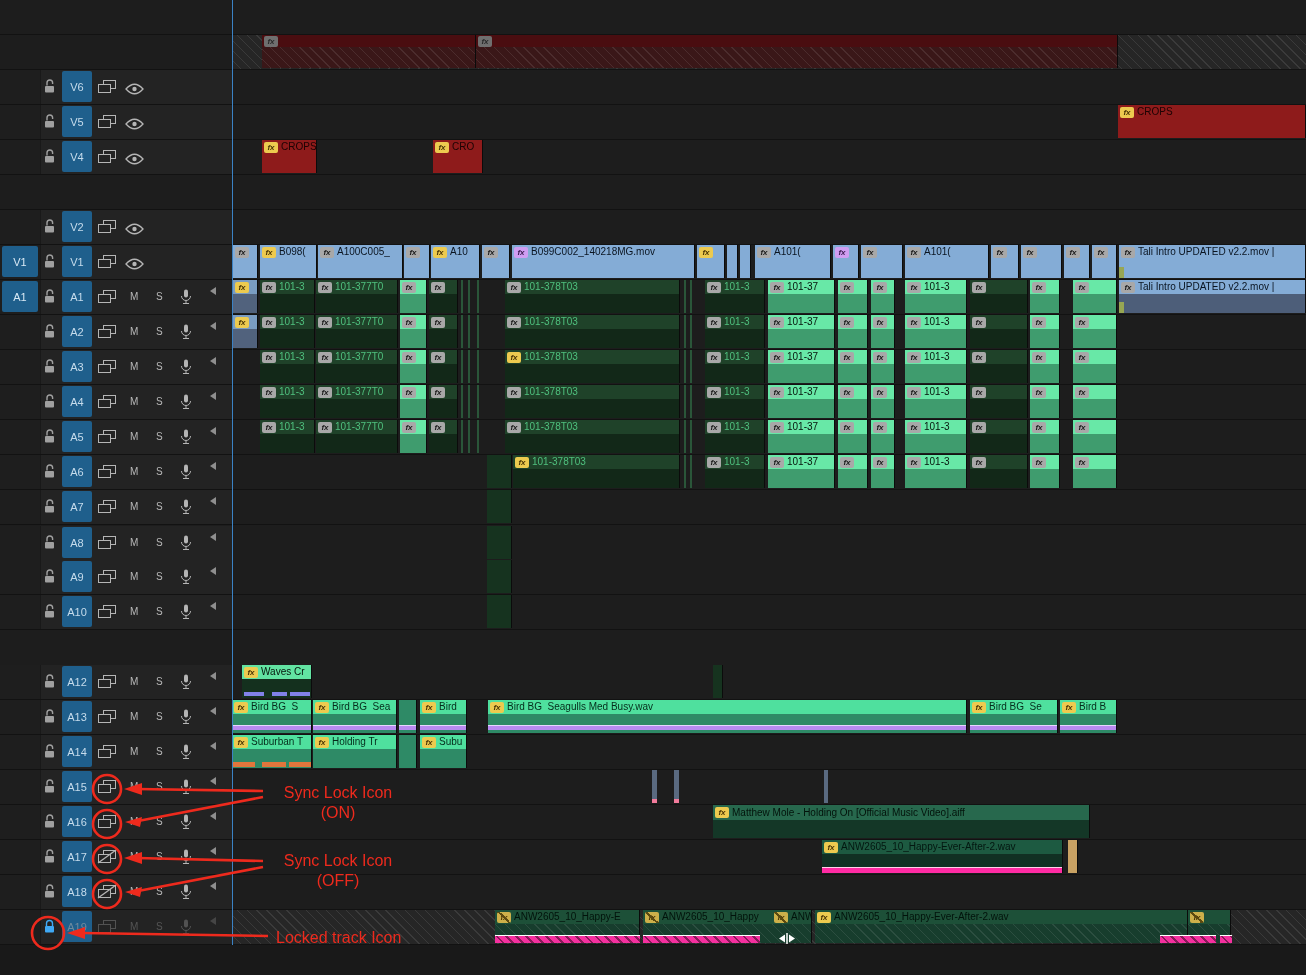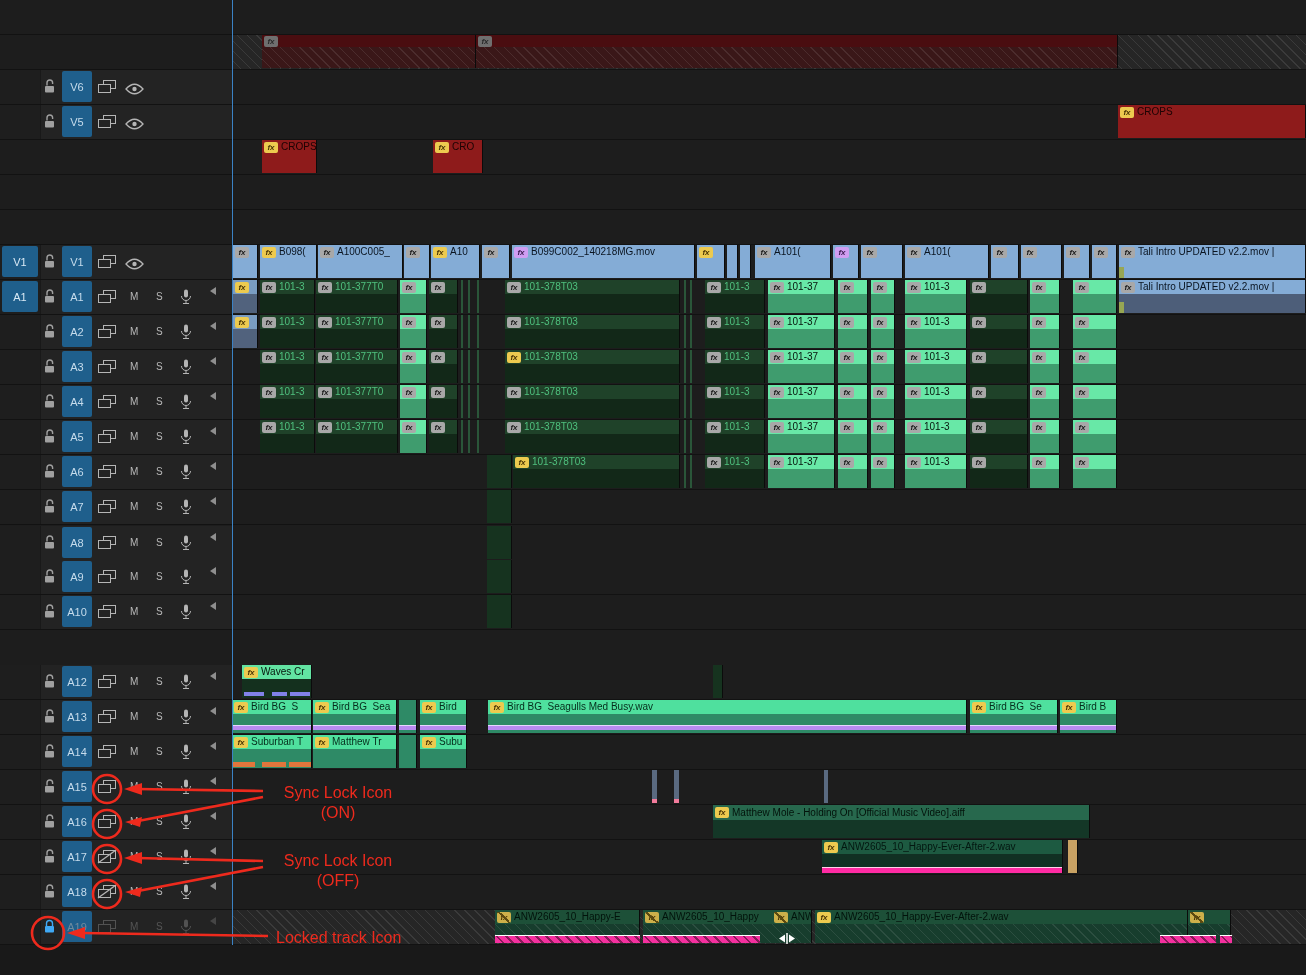--- a/index.html
+++ b/index.html
@@ -119,33 +119,65 @@
               <circle cx="9.5" cy="6" r="2.2" fill="currentColor"></circle>
             </svg></div>
         </div>
         <div class="lane">
           <div class="clip vred" style="left: 886px; width: 188px;">
             <div class="ttl"><span class="fx fxy">fx</span><span>CROPS</span></div>
           </div>
         </div>
       </div>
       <div class="row" style="top: 140px;">
+        <div class="hdr">
+          <div class="pc"></div>
+          <div class="lockbtn"><svg width="13" height="15" viewBox="0 0 13 15">
+              <path d="M4 6.5 V3.8 a2.8 2.8 0 0 1 5.6 0 V5" fill="none" stroke="currentColor" stroke-width="1.4"></path>
+              <rect x="2" y="7" width="9" height="6.5" rx="1" fill="currentColor"></rect>
+            </svg></div>
+          <div class="tname">V4</div>
+          <div class="ctl" style="left: 97px; top: 9px;"><svg width="20" height="15" viewBox="0 0 20 15">
+              <rect x="6.5" y="1.5" width="12" height="8" fill="none" stroke="currentColor"></rect>
+              <rect x="1.5" y="5.5" width="12" height="8" fill="#232323" stroke="currentColor"></rect>
+            </svg></div>
+          <div class="ctl" style="left: 125px; top: 11px;"><svg width="19" height="12" viewBox="0 0 19 12">
+              <path d="M1 6 Q9.5 -3.5 18 6 Q9.5 15.5 1 6 Z" fill="none" stroke="currentColor" stroke-width="1.3"></path>
+              <circle cx="9.5" cy="6" r="2.2" fill="currentColor"></circle>
+            </svg></div>
+        </div>
         <div class="lane">
           <div class="clip vred" style="left: 30px; width: 55px;">
             <div class="ttl"><span class="fx fxy">fx</span><span>CROPS</span></div>
           </div>
           <div class="clip vred" style="left: 201px; width: 50px;">
             <div class="ttl"><span class="fx fxy">fx</span><span>CRO</span></div>
           </div>
         </div>
       </div>
       <div class="row" style="top: 175px;">
         <div class="lane"></div>
       </div>
       <div class="row" style="top: 210px;">
+        <div class="hdr">
+          <div class="pc"></div>
+          <div class="lockbtn"><svg width="13" height="15" viewBox="0 0 13 15">
+              <path d="M4 6.5 V3.8 a2.8 2.8 0 0 1 5.6 0 V5" fill="none" stroke="currentColor" stroke-width="1.4"></path>
+              <rect x="2" y="7" width="9" height="6.5" rx="1" fill="currentColor"></rect>
+            </svg></div>
+          <div class="tname">V2</div>
+          <div class="ctl" style="left: 97px; top: 9px;"><svg width="20" height="15" viewBox="0 0 20 15">
+              <rect x="6.5" y="1.5" width="12" height="8" fill="none" stroke="currentColor"></rect>
+              <rect x="1.5" y="5.5" width="12" height="8" fill="#232323" stroke="currentColor"></rect>
+            </svg></div>
+          <div class="ctl" style="left: 125px; top: 11px;"><svg width="19" height="12" viewBox="0 0 19 12">
+              <path d="M1 6 Q9.5 -3.5 18 6 Q9.5 15.5 1 6 Z" fill="none" stroke="currentColor" stroke-width="1.3"></path>
+              <circle cx="9.5" cy="6" r="2.2" fill="currentColor"></circle>
+            </svg></div>
+        </div>
         <div class="lane"></div>
       </div>
       <div class="row" style="top: 245px;">
         <div class="hdr">
           <div class="pc"></div>
           <div class="patch">V1</div>
           <div class="lockbtn"><svg width="13" height="15" viewBox="0 0 13 15">
               <path d="M4 6.5 V3.8 a2.8 2.8 0 0 1 5.6 0 V5" fill="none" stroke="currentColor" stroke-width="1.4"></path>
               <rect x="2" y="7" width="9" height="6.5" rx="1" fill="currentColor"></rect>
             </svg></div>
@@ -857,21 +889,21 @@
           <div class="spk"></div>
         </div>
         <div class="lane">
           <div class="clip tealp" style="left: 0px; width: 80px;">
             <div class="ttl"><span class="fx fxy">fx</span><span>Suburban T</span></div>
             <div class="obar" style="left: 1px; width: 22px;"></div>
             <div class="obar" style="left: 30px; width: 24px;"></div>
             <div class="obar" style="left: 57px; width: 22px;"></div>
           </div>
           <div class="clip tealp" style="left: 81px; width: 84px;">
-            <div class="ttl"><span class="fx fxy">fx</span><span>Matthew Tr</span></div>
+            <div class="ttl"><span class="fx fxy">fx</span><span>Holding Tr</span></div>
           </div>
           <div class="clip tealp" style="left: 167px; width: 18px;"></div>
           <div class="clip tealp" style="left: 188px; width: 47px;">
             <div class="ttl"><span class="fx fxy">fx</span><span>Subu</span></div>
           </div>
         </div>
       </div>
       <div class="row" style="top: 770px;">
         <div class="hdr">
           <div class="pc"></div>

